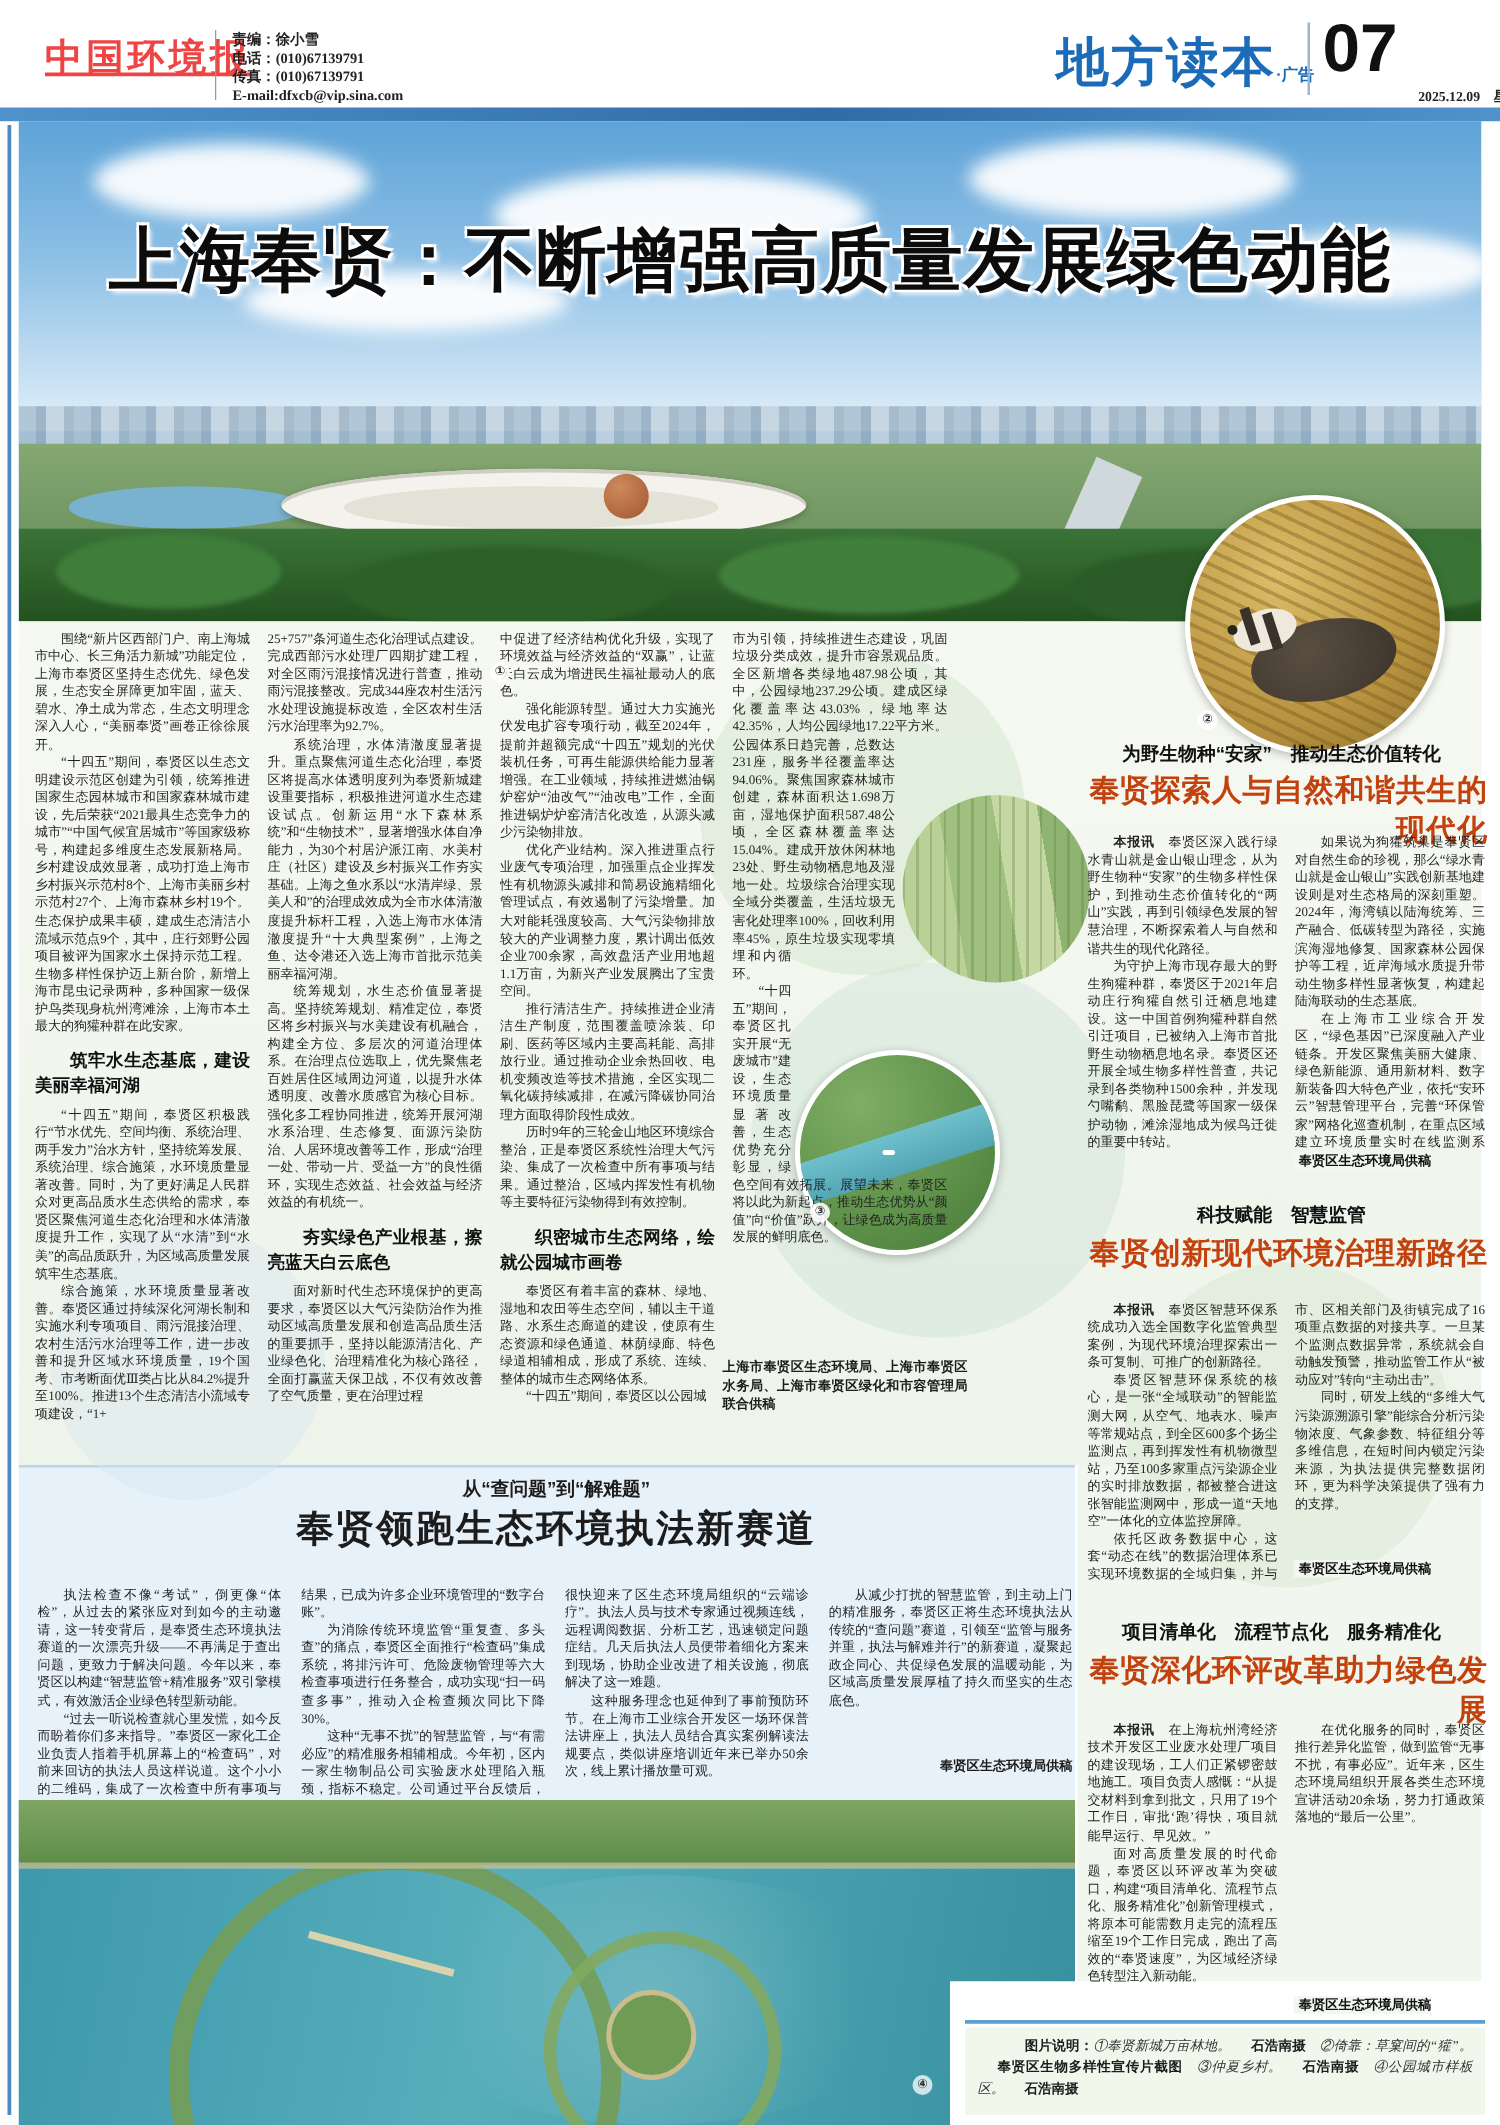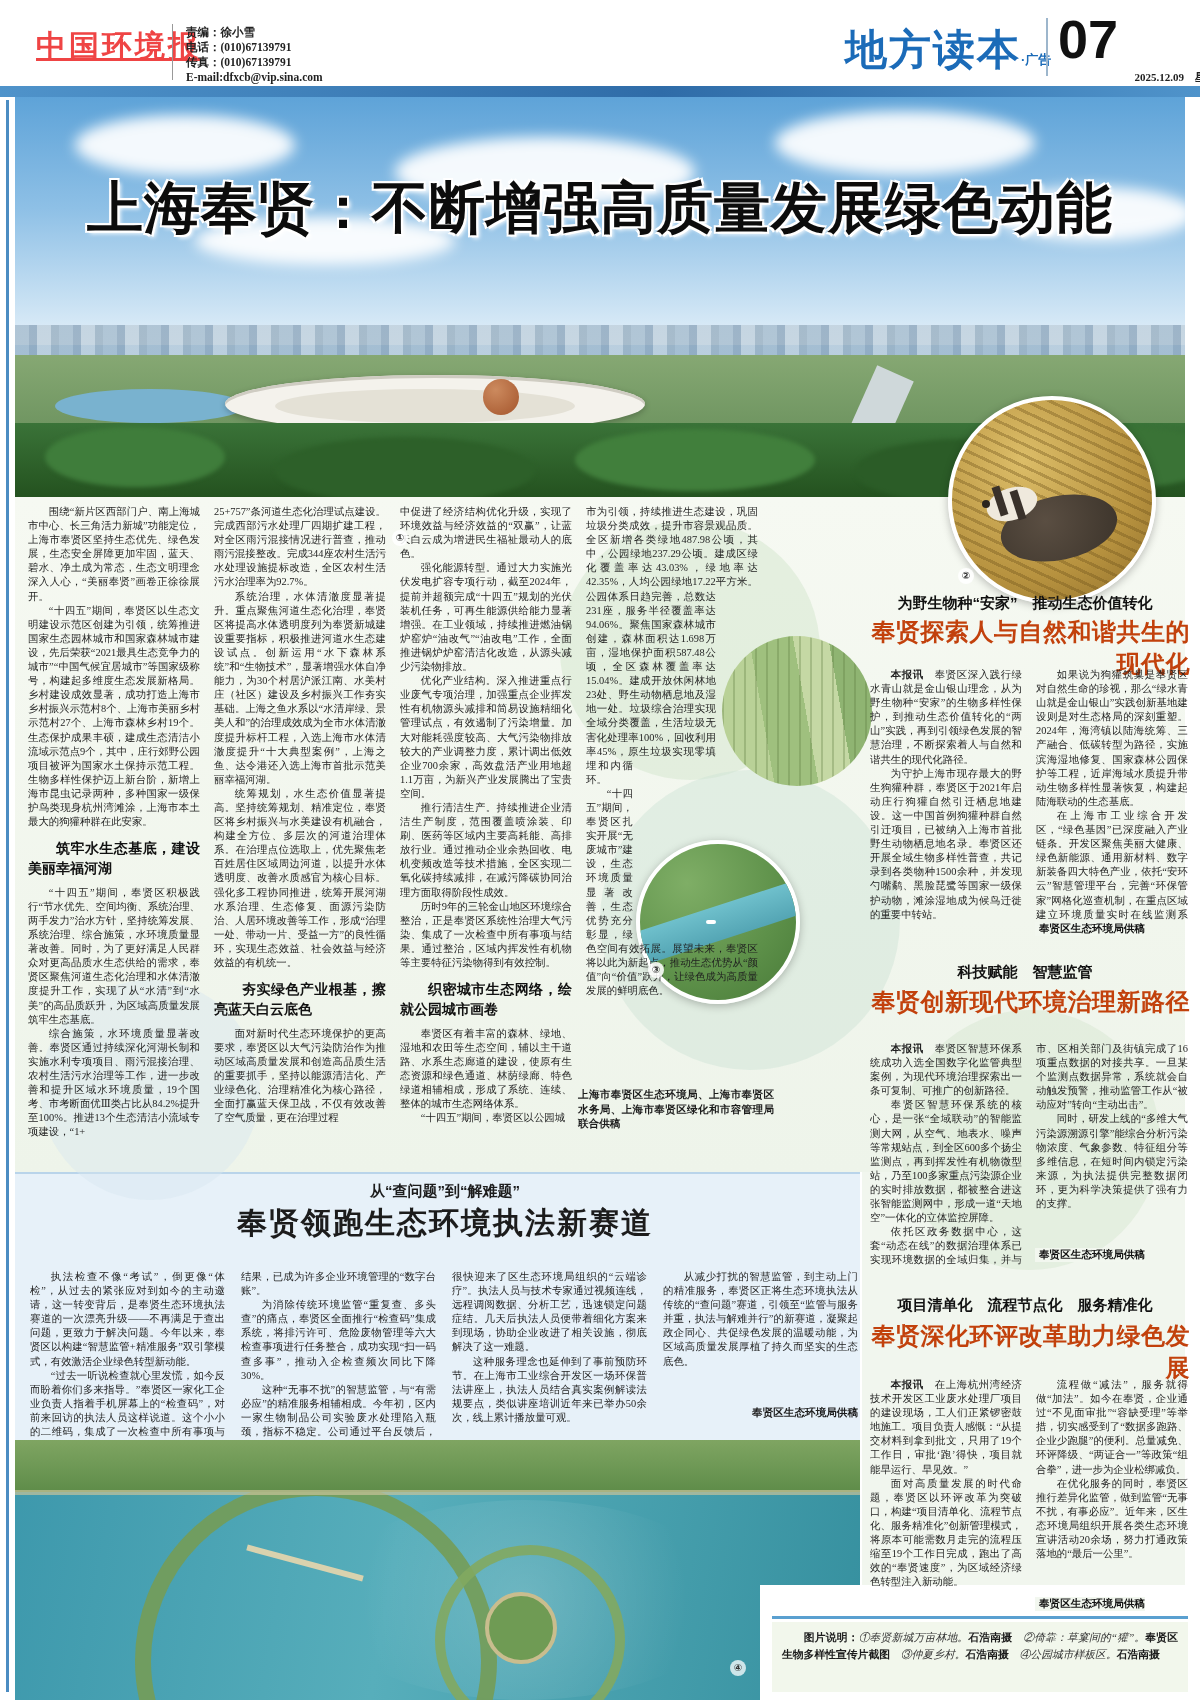--- a/index.html
+++ b/index.html
@@ -113,21 +113,21 @@
      background:#6f9b54;border:4px solid #c9bd8e;}
   .pier{position:absolute;left:230px;top:120px;width:120px;height:6px;background:#d9d2ae;transform:rotate(15deg);}
   .glow{position:absolute;left:300px;top:60px;width:420px;height:200px;border-radius:50%;
      background:radial-gradient(circle,rgba(255,255,255,.18),transparent 70%);}
   .patch{left:760px;top:1585px;width:440px;height:115px;background:#fff;z-index:3;}
 
   
   .caprule{left:772px;top:1616px;width:416px;height:3px;background:#5aa0d0;z-index:6;}
   .cappanel{left:772px;top:1622px;width:416px;height:70px;background:#f2f7ec;padding:7px 10px;
      box-sizing:border-box;font-size:10.8px;line-height:17px;text-align:justify;z-index:6;}
-  .cappanel .lbl,.cappanel .cb{font-weight:700;font-family:"Liberation Sans","DejaVu Sans",sans-serif;}
+  .cappanel .lbl,.cappanel .cb{font-weight:700;font-family:"Liberation Sans","DejaVu Sans",sans-serif;margin-left:16px;}
   .cappanel .cap-desc{font-style:italic;color:#333;}
   .cappanel .indent{display:inline-block;width:2em;}
 
   
   .nbadge{position:absolute;width:16px;height:16px;border-radius:50%;background:rgba(255,255,255,.88);
      color:#333;font:700 10px/16px "Liberation Sans","DejaVu Sans",sans-serif;text-align:center;z-index:7;}
 </style>
 </head>
 <body>
 
@@ -247,21 +247,20 @@
     <p class="bt">依托区政务数据中心，这套“动态在线”的数据治理体系已实现环境数据的全域归集，并与市、区相关部门及街镇完成了16项重点数据的对接共享。一旦某个监测点数据异常，系统就会自动触发预警，推动监管工作从“被动应对”转向“主动出击”。</p>
     <p class="bt">同时，研发上线的“多维大气污染源溯源引擎”能综合分析污染物浓度、气象参数、特征组分等多维信息，在短时间内锁定污染来源，为执法提供完整数据闭环，更为科学决策提供了强有力的支撑。</p>
   </div>
   <div class="rsig" style="left:1035px;top:1248px;">奉贤区生态环境局供稿</div>
 
   <div class="kicker" style="top:1296px;">项目清单化　流程节点化　服务精准化</div>
   <div class="rhead" style="top:1320px;">奉贤深化环评改革助力绿色发展</div>
   <div class="rbody" style="top:1378px;height:216px;">
     <p class="bt" style="text-indent:2em;"><b class="sans">本报讯</b><span>　在上海杭州湾经济技术开发区工业废水处理厂项目的建设现场，工人们正紧锣密鼓地施工。项目负责人感慨：“从提交材料到拿到批文，只用了19个工作日，审批‘跑’得快，项目就能早运行、早见效。”</span></p>
     <p class="bt">面对高质量发展的时代命题，奉贤区以环评改革为突破口，构建“项目清单化、流程节点化、服务精准化”创新管理模式，将原本可能需数月走完的流程压缩至19个工作日完成，跑出了高效的“奉贤速度”，为区域经济绿色转型注入新动能。</p>
-    <p class="bt">流程做“减法”，服务就得做“加法”。如今在奉贤，企业通过“不见面审批”“容缺受理”等举措，切实感受到了“数据多跑路、企业少跑腿”的便利。总量减免、环评降级、“两证合一”等政策“组合拳”，进一步为企业松绑减负。</p>
     <p class="bt">在优化服务的同时，奉贤区推行差异化监管，做到监管“无事不扰，有事必应”。近年来，区生态环境局组织开展各类生态环境宣讲活动20余场，努力打通政策落地的“最后一公里”。</p>
   </div>
   <div class="rsig" style="left:1035px;top:1597px;">奉贤区生态环境局供稿</div>
 
   <div class="abs ehead">奉贤领跑生态环境执法新赛道</div>
   <div class="abs ekicker">从“查问题”到“解难题”</div>
   <div class="abs ebody">
     <p class="bt">执法检查不像“考试”，倒更像“体检”，从过去的紧张应对到如今的主动邀请，这一转变背后，是奉贤生态环境执法赛道的一次漂亮升级——不再满足于查出问题，更致力于解决问题。今年以来，奉贤区以构建“智慧监管+精准服务”双引擎模式，有效激活企业绿色转型新动能。</p>
     <p class="bt">“过去一听说检查就心里发慌，如今反而盼着你们多来指导。”奉贤区一家化工企业负责人指着手机屏幕上的“检查码”，对前来回访的执法人员这样说道。这个小小的二维码，集成了一次检查中所有事项与结果，已成为许多企业环境管理的“数字台账”。</p>
     <p class="bt">为消除传统环境监管“重复查、多头查”的痛点，奉贤区全面推行“检查码”集成系统，将排污许可、危险废物管理等六大检查事项进行任务整合，成功实现“扫一码查多事”，推动入企检查频次同比下降30%。</p>

